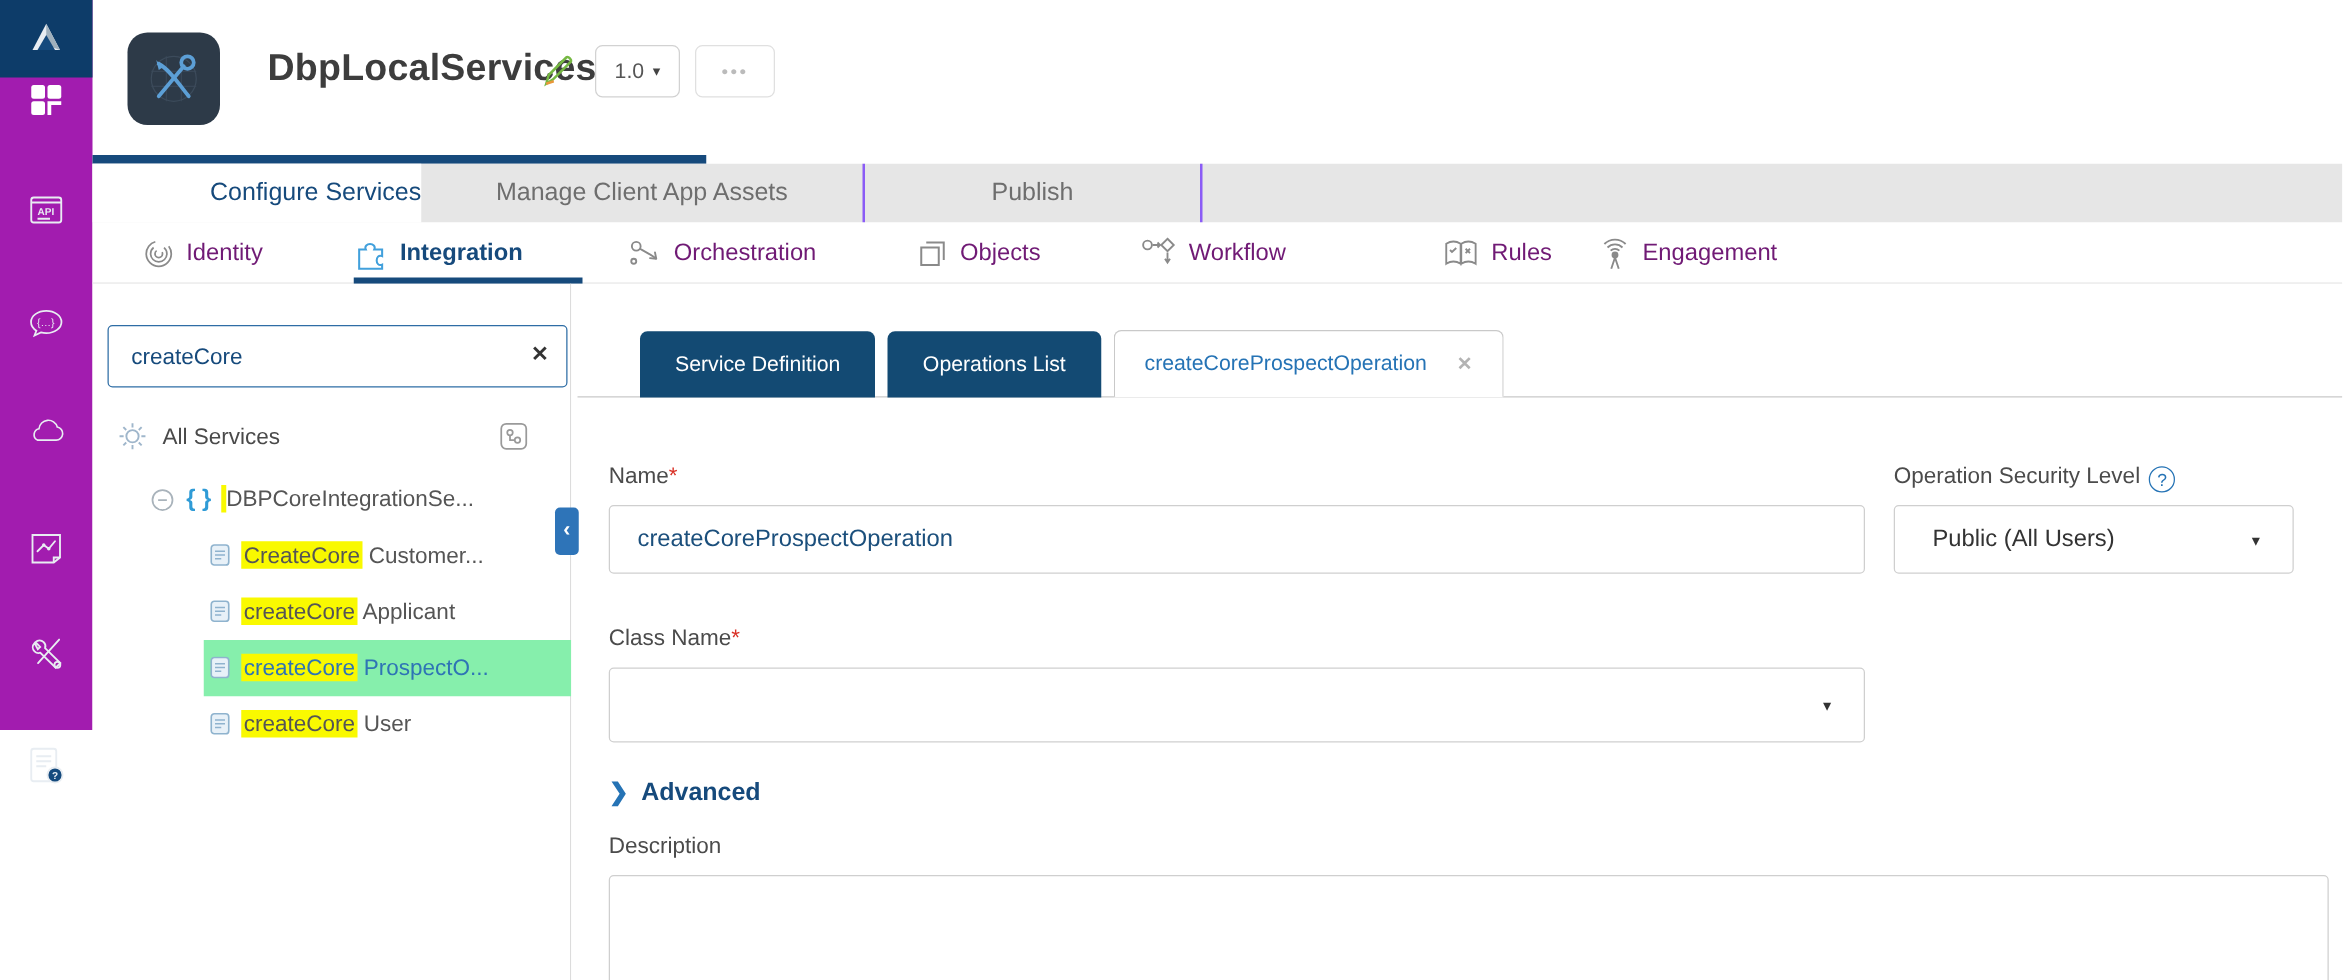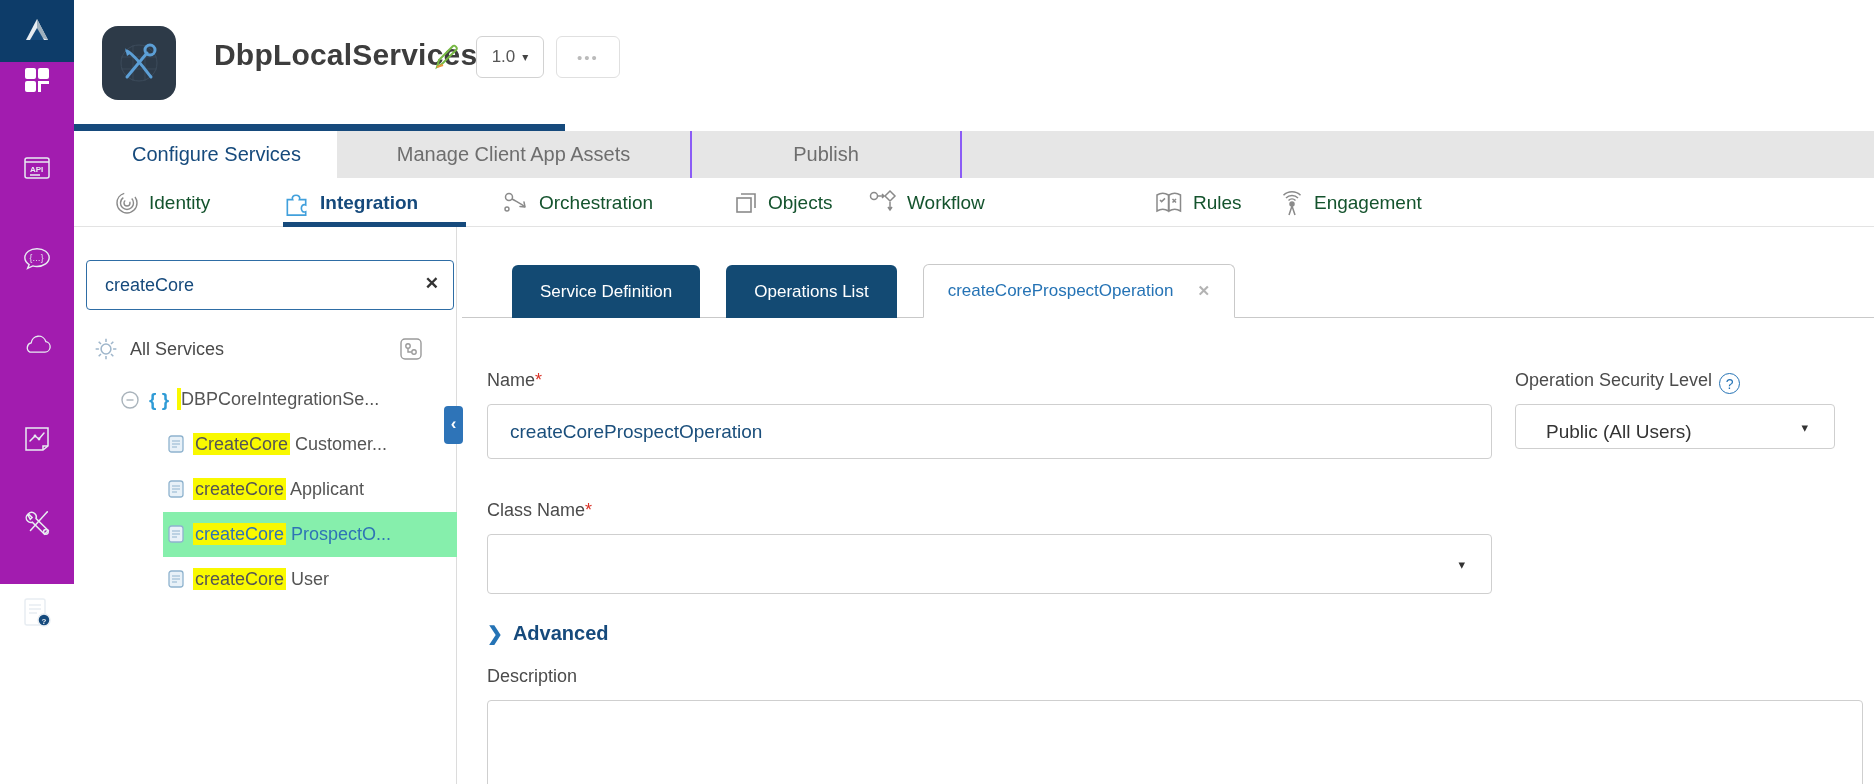--- a/index.html
+++ b/index.html
@@ -17,25 +17,25 @@
   .app-title { position:absolute; left:214px; top:38px; font-size:30px; font-weight:600; color:#3D3D3D; letter-spacing:.2px; }
   .edit-pencil { position:absolute; left:434px; top:44px; width:26px; height:26px; cursor:pointer; }
   .ver-btn { position:absolute; left:476px; top:36px; width:68px; height:42px; border:1px solid #D2D2D2; border-radius:6px; background:#fff; display:flex; align-items:center; justify-content:center; gap:7px; font-size:17px; color:#555; cursor:pointer; }
   .ver-caret { font-size:12px; color:#444; }
   .more-btn { position:absolute; left:556px; top:36px; width:64px; height:42px; border:1px solid #E0E0E0; border-radius:6px; background:#fff; color:#BBB; font-size:15px; letter-spacing:2px; display:flex; align-items:center; justify-content:center; cursor:pointer; }
 
   
   .navy-accent { position:absolute; left:74px; top:124px; width:491px; height:7px; background:#164A7C; }
   .main-tabs { position:absolute; left:74px; top:131px; width:1800px; height:47px; background:#E6E6E6; }
   .main-tab { position:absolute; top:0; height:47px; display:flex; align-items:center; justify-content:center; font-size:20px; color:#6E6E6E; cursor:pointer; border-right:2px solid #8b5cf6; }
-  .main-tab.active { background:#fff; color:#164A7C; border-right:none; justify-content:center; padding-left:22px; }
+  .main-tab.active { background:#fff; color:#164A7C; border-right:none; justify-content:flex-end; padding-left:22px; }
 
   
   .sub-tabs { position:absolute; left:74px; top:178px; width:1800px; height:49px; background:#fff; border-bottom:1px solid #E3E3E3; }
-  .sub-tab { position:absolute; top:0; height:49px; display:flex; align-items:center; gap:9px; font-size:19px; color:#14532d; cursor:pointer; }
+  .sub-tab { position:absolute; top:0; height:49px; display:flex; align-items:center; gap:9px; font-size:19px; color:#701a75; cursor:pointer; }
   .sub-tab.active { color:#164A7C; font-weight:600; }
   .sub-underline { position:absolute; left:209px; bottom:-1px; width:183px; height:5px; background:#164A7C; }
 
   
   .svc-panel { position:absolute; left:74px; top:227px; width:383px; height:557px; background:#fff; border-right:1px solid #DCDCDC; }
   .svc-search { position:absolute; left:12px; top:33px; width:368px; height:50px; border:1.5px solid #2E6DA5; border-radius:4px; background:#fff; }
   .svc-search input { position:absolute; left:0; top:0; width:100%; height:100%; border:none; outline:none; background:transparent; font-family:"Liberation Sans",sans-serif; font-size:18px; color:#164A7C; padding:0 44px 0 18px; }
   .svc-search .clear-x { position:absolute; right:14px; top:12px; font-size:17px; font-weight:bold; color:#333; cursor:pointer; }
   .all-services { position:absolute; left:20px; top:108px; width:343px; height:28px; display:flex; align-items:center; gap:12px; font-size:18px; color:#4A4A4A; }
   .all-services .grp-icon { position:absolute; right:14px; top:2px; cursor:pointer; }
@@ -44,21 +44,21 @@
   .tree-row.lvl1 { margin-left:45px; }
   .tree-row.lvl2 { margin-left:89px; padding-left:5px; }
   .tree-row.selected { background:#86efac; color:#2E74B5; }
   .hl { background:#F9F900; padding:1px 2px; }
   .braces { color:#2F9BD6; font-weight:bold; font-size:19px; }
   .collapse-handle { position:absolute; left:444px; top:406px; width:19px; height:38px; background:#2E74B8; border-radius:4px; color:#fff; font-size:17px; font-weight:bold; text-align:center; line-height:36px; cursor:pointer; z-index:5; }
 
   
   .workspace { position:absolute; left:457px; top:227px; width:1417px; height:557px; background:#fff; }
   .ws-tabline { position:absolute; left:5px; right:0; top:90px; height:1px; background:#C9C9C9; }
-  .ws-tabs { position:absolute; left:55px; top:37px; height:54px; display:flex; gap:26px; align-items:flex-end; }
+  .ws-tabs { position:absolute; left:55px; top:37px; height:54px; display:flex; gap:10px; align-items:flex-end; }
   .ws-tab { height:53px; display:flex; align-items:center; padding:0 28px; border-radius:6px 6px 0 0; background:#134A73; color:#fff; font-size:17px; cursor:pointer; }
   .ws-tab.active { background:#fff; border:1px solid #C9C9C9; border-bottom:1px solid #fff; color:#2573B5; z-index:2; height:54px; padding:0 24px; }
   .ws-tab .tab-x { margin-left:24px; color:#B3B3B3; font-weight:bold; font-size:15px; cursor:pointer; }
 
   .fld-label { position:absolute; font-size:18px; color:#4B4B4B; }
   .req { color:#D93025; }
   .fld-box { position:absolute; border:1px solid #CFCFCF; border-radius:4px; background:#fff; }
   .fld-text { font-size:19px; color:#1B4F7C; padding-left:22px; line-height:53px; white-space:nowrap; }
   .sel-text { font-size:19px; color:#333; padding-left:30px; line-height:53px; white-space:nowrap; }
   .sel-caret { position:absolute; right:26px; top:50%; transform:translateY(-50%); font-size:13px; color:#333; }
@@ -198,21 +198,21 @@
         </svg>
       <span>Orchestration</span>
     </div>
     <div class="sub-tab" style="left:659px">
       <svg width="26" height="26" viewBox="0 0 26 26" fill="none" stroke="#8A8A8A" stroke-width="1.6">
           <path d="M8 4h14v14"></path>
           <rect x="4" y="8" width="14" height="14"></rect>
         </svg>
       <span>Objects</span>
     </div>
-    <div class="sub-tab" style="left:794px">
+    <div class="sub-tab" style="left:838px">
       <svg width="30" height="28" viewBox="0 0 30 28" fill="none" stroke="#8A8A8A" stroke-width="1.5">
           <circle cx="6" cy="7" r="3.5"></circle>
           <path d="M10 7h6M14 5l2 2-2 2"></path>
           <path d="M22 2l5 5-5 5-5-5z"></path>
           <path d="M22 13v8M20 18l2 3 2-3"></path>
         </svg>
       <span>Workflow</span>
     </div>
     <div class="sub-tab" style="left:1080px">
       <svg width="30" height="26" viewBox="0 0 30 26" fill="none" stroke="#8A8A8A" stroke-width="1.5">
@@ -323,21 +323,21 @@
     <div class="fld-label" style="left:30px;top:143px">
       <span>Name</span><span class="req">*</span>
     </div>
     <div class="fld-box" style="left:30px;top:177px;width:1005px;height:55px">
       <div class="fld-text">createCoreProspectOperation</div>
     </div>
 
     <div class="fld-label" style="left:1058px;top:143px">
       <span>Operation Security Level</span><span class="help-circle">?</span>
     </div>
-    <div class="fld-box" style="left:1058px;top:177px;width:320px;height:45px">
+    <div class="fld-box" style="left:1058px;top:177px;width:320px;height:55px">
       <div class="sel-text">Public (All Users)</div>
       <span class="sel-caret">▾</span>
     </div>
 
     <div class="fld-label" style="left:30px;top:273px">
       <span>Class Name</span><span class="req">*</span>
     </div>
     <div class="fld-box" style="left:30px;top:307px;width:1005px;height:60px">
       <div class="sel-text"></div>
       <span class="sel-caret">▾</span>

